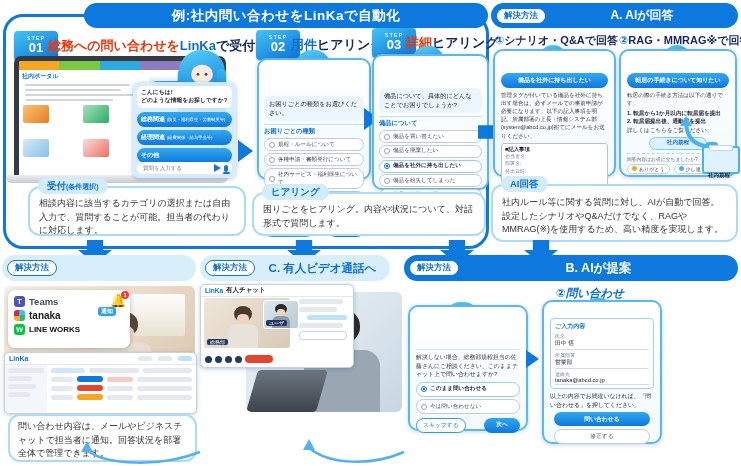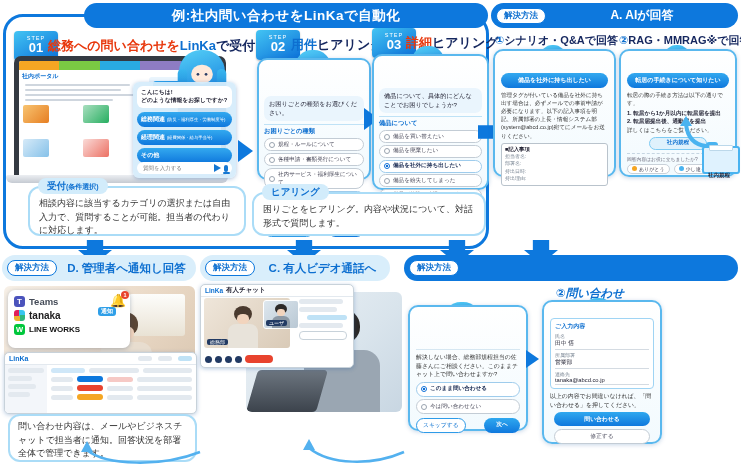--- a/index.html
+++ b/index.html
@@ -358,29 +358,32 @@
 
   <svg class="abs" style="left:676px;top:116px;" width="34" height="34" viewBox="0 0 34 34">
     <path d="M30,30 Q12,28 10,8" fill="none" stroke="#49b3f0" stroke-width="4"></path>
     <polygon points="4,10 16,10 10,0" fill="#49b3f0"></polygon>
   </svg>
   <div class="abs folder" style="left:702px;top:146px;width:34px;height:24px;">
     <div class="paper"></div>
   </div>
   <div class="abs" style="left:700px;top:172px;width:38px;text-align:center;font-size:5.5px;color:#223;font-weight:bold;">社内規程</div>
 
+  <div class="abs caption" style="left:491px;top:184px;width:247px;height:58px;padding:10px 9px 0;">
+    <div class="cap-tab"><span>AI回答</span></div>
+    <span>社内ルール等に関する質問に対し、AIが自動で回答。設定したシナリオやQ&amp;Aだけでなく、RAGやMMRAG(※)を使用するため、高い精度を実現します。</span>
+  </div>
 
   <div class="abs dn-arrow" style="left:78px;top:240px;"></div>
   <div class="abs dn-arrow" style="left:287px;top:240px;"></div>
   <div class="abs dn-arrow" style="left:440px;top:240px;"></div>
   <div class="abs dn-arrow" style="left:524px;top:240px;"></div>
 
   <div class="abs pill light" style="left:2px;top:255px;width:194px;height:26px;">
     <span class="badge-sol">解決方法</span>
-    <span class="ttl">D. 管理者へ通知し回答</span>
   </div>
   <div class="abs" style="left:4px;top:286px;width:191px;height:100px;border-radius:6px;background:linear-gradient(135deg,#f7f0e7,#ead9c6 55%,#d9c6b0);overflow:hidden;">
     <div style="position:absolute;right:10px;top:8px;width:56px;height:42px;background:linear-gradient(#fdfdfb,#e9e2d4);border-radius:3px;"></div>
     <div style="position:absolute;left:108px;top:26px;width:26px;height:24px;background:#5a4636;border-radius:50% 50% 45% 45%;"></div>
     <div style="position:absolute;left:112px;top:40px;width:18px;height:14px;background:#f2d4bd;border-radius:45%;"></div>
     <div style="position:absolute;left:96px;top:56px;width:52px;height:44px;background:#e8ddcf;border-radius:12px 12px 0 0;"></div>
     <div style="position:absolute;left:40px;top:78px;width:80px;height:26px;background:linear-gradient(#d8dde2,#aab2bb);transform:skewX(-18deg);border-radius:3px;"></div>
   </div>
   <div class="abs" style="left:8px;top:290px;width:122px;height:58px;background:#fff;border-radius:7px;box-shadow:0 1px 4px rgba(30,60,100,.3);padding:4px 6px;box-sizing:border-box;">
     <div style="display:flex;align-items:center;gap:4px;height:14px;">
@@ -485,20 +488,21 @@
       <div class="ctl-dot"></div>
       <div class="ctl-dot"></div>
       <div class="ctl-dot"></div>
       <div class="ctl-dot"></div>
       <div style="width:28px;height:8px;background:#e8432e;border-radius:4px;"></div>
     </div>
   </div>
 
   <div class="abs pill solid" style="left:404px;top:255px;width:334px;height:26px;">
     <span class="badge-sol">解決方法</span>
+    <span class="ttl" style="font-size:12.5px;">B. AIが提案</span>
   </div>
   <div class="abs subhead blue" style="left:556px;top:286px;font-size:11.5px;font-style:italic;">②問い合わせ</div>
 
   <div class="abs avatar" style="left:442px;top:302px;transform:scale(1.15);">
     <div class="hair"></div>
       <div class="sideL"></div>
       <div class="sideR"></div>
     <div class="face"></div>
       <div class="eyes"></div>
       <div class="body"></div>

